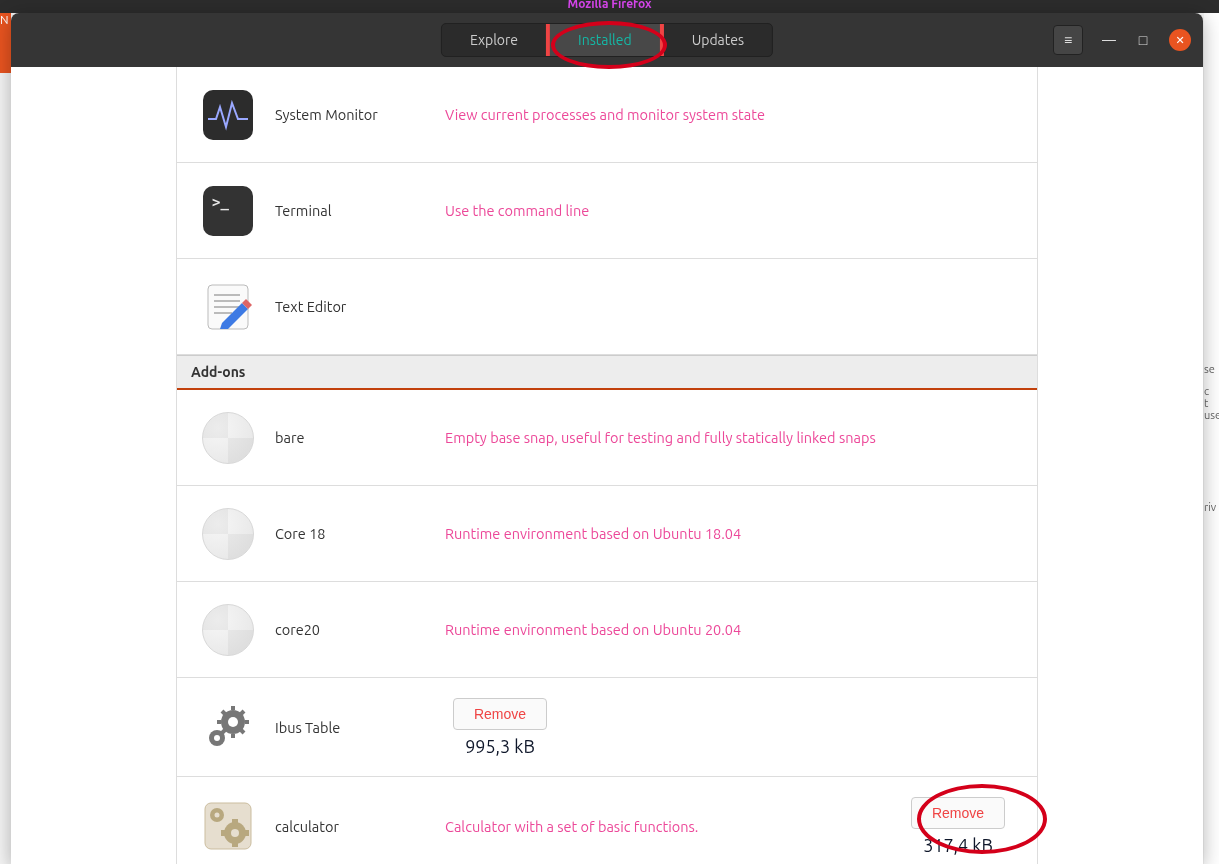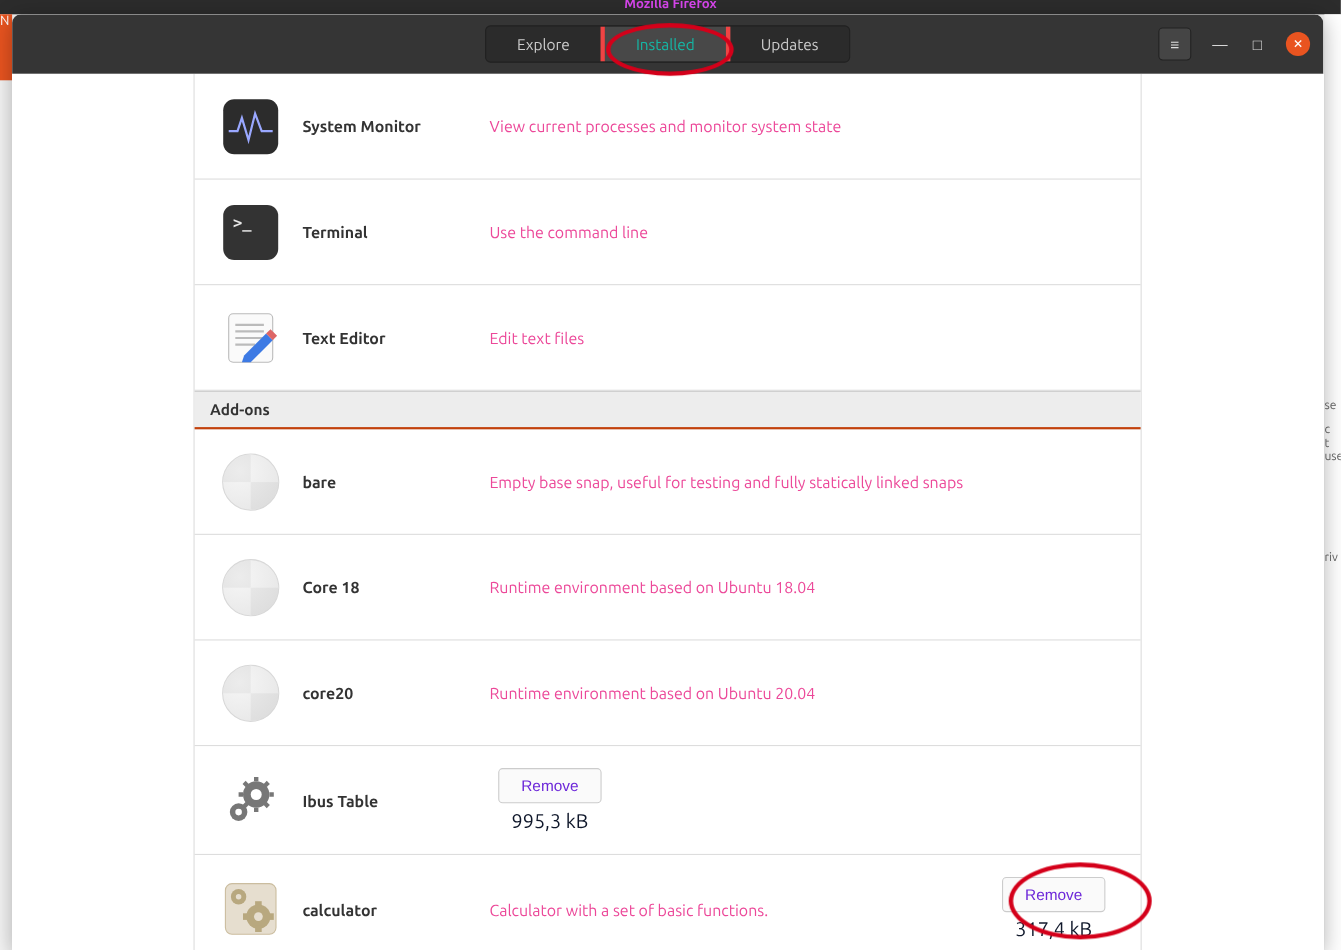--- a/index.html
+++ b/index.html
@@ -150,21 +150,21 @@
   .icon-box {
     width: 54px;
     height: 54px;
     flex-shrink: 0;
     display: flex;
     align-items: center;
     justify-content: center;
   }
   .app-name {
     width: 150px;
-    font-weight: bold;
+    font-weight: normal;
     font-size: 14.5px;
     color: #333;
     flex-shrink: 0;
   }
   .app-desc {
     flex: 1;
     font-size: 14.5px;
     color: #ec4899;
   }
   .action-col {
@@ -174,21 +174,21 @@
     align-items: center;
     gap: 6px;
     flex-shrink: 0;
   }
   .remove-btn {
     background: #fafafa;
     border: 1px solid #ccc;
     border-radius: 4px;
     padding: 7px 20px;
     font-size: 14px;
-    color: #6d28d9;
+    color: #ef4444;
     cursor: pointer;
   }
   .size-label {
     font-size: 18px;
     color: #0f172a;
   }
   .generic-icon {
     width: 52px; height: 52px;
     border-radius: 50%;
     background: radial-gradient(circle at 30% 30%, #f6f6f6, #e4e4e4);
@@ -284,21 +284,20 @@
             <rect x="6" y="4" width="40" height="44" rx="4" fill="#fafafa" stroke="#bbb"></rect>
             <line x1="12" y1="14" x2="38" y2="14" stroke="#bbb" stroke-width="2"></line>
             <line x1="12" y1="20" x2="38" y2="20" stroke="#bbb" stroke-width="2"></line>
             <line x1="12" y1="26" x2="38" y2="26" stroke="#bbb" stroke-width="2"></line>
             <line x1="12" y1="32" x2="30" y2="32" stroke="#bbb" stroke-width="2"></line>
             <polygon points="20,42 40,22 46,28 26,48 18,48" fill="#3d7ae4"></polygon>
             <polygon points="40,22 44,18 50,24 46,28" fill="#d66"></polygon>
           </svg>
         </div>
         <div class="app-name">Text Editor</div>
-        <div class="app-desc">Edit text files</div>
         <div class="action-col"></div>
       </div>
 
       <div class="section-header">Add-ons</div>
 
       <div class="row">
         <div class="icon-box">
             <div class="generic-icon"></div>
           </div>
         <div class="app-name">bare</div>

